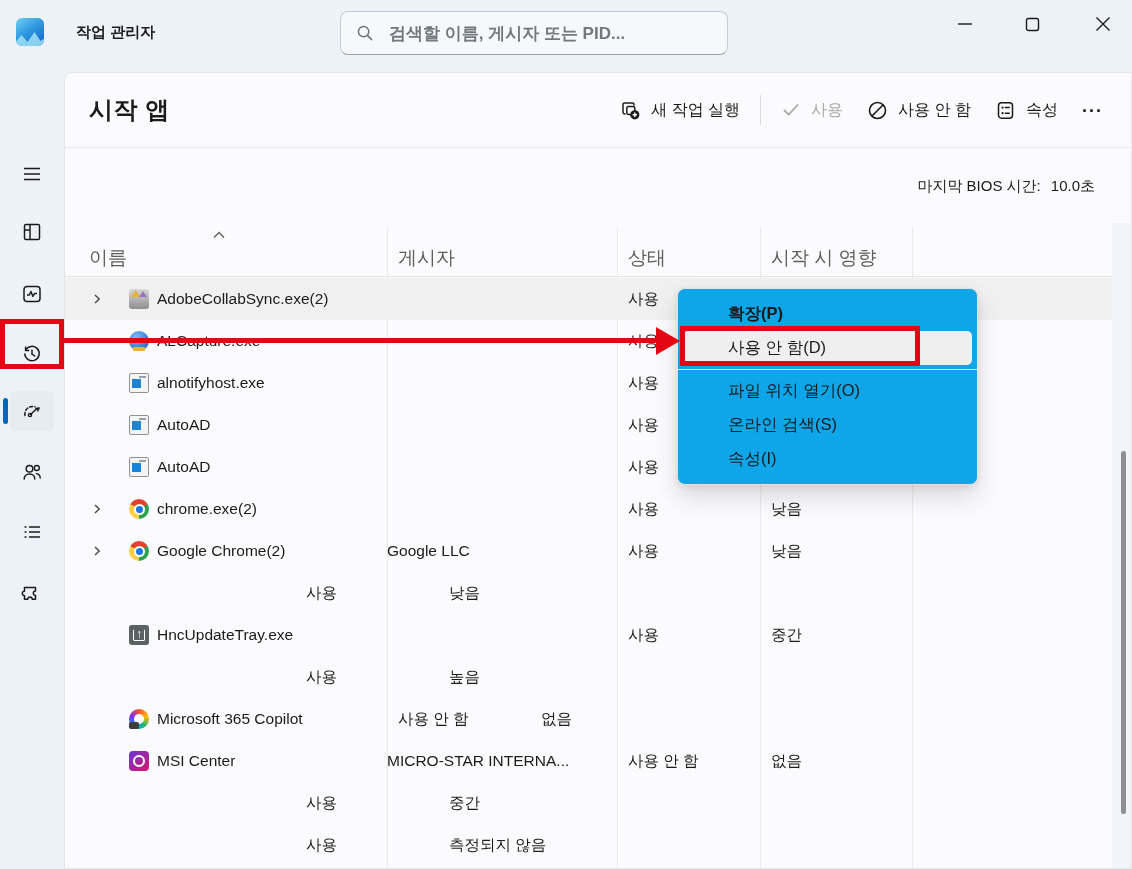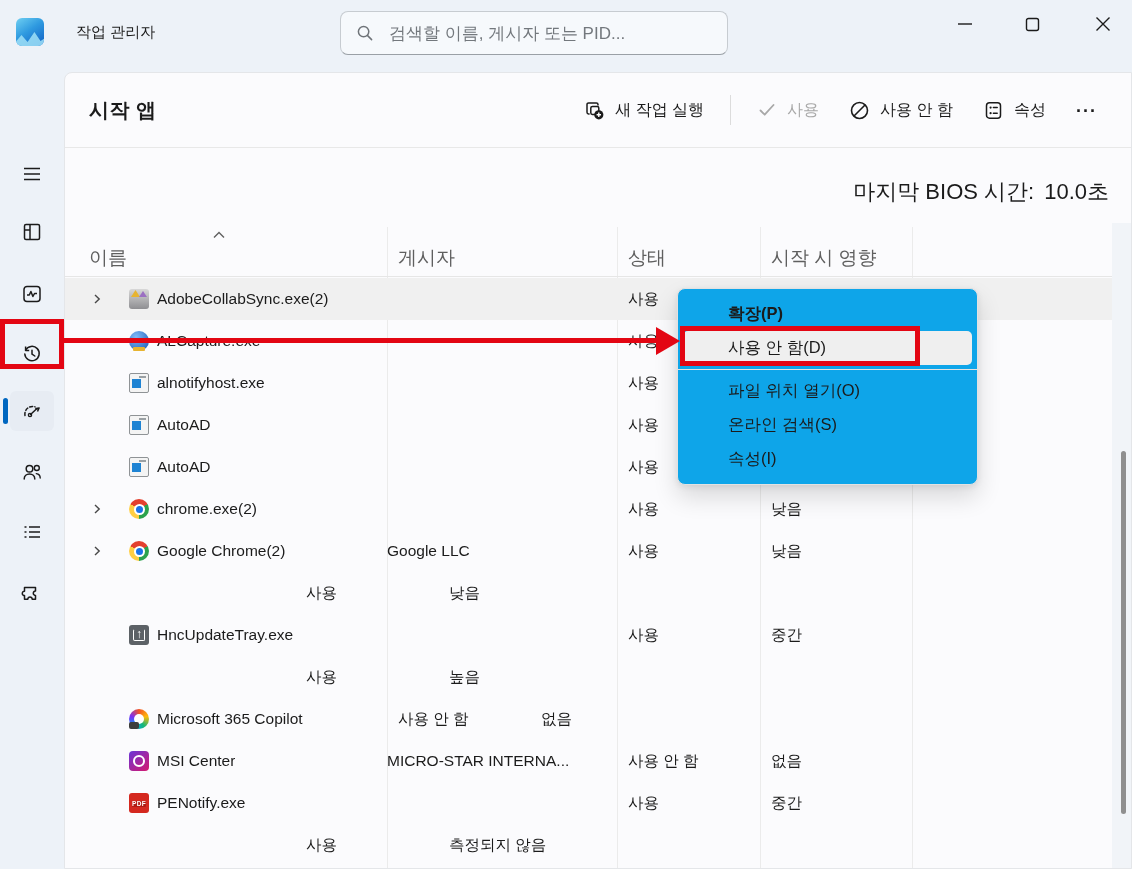--- a/index.html
+++ b/index.html
@@ -2,21 +2,21 @@
 <html><head>
 <meta charset="utf-8">
 <style>
   html,body{margin:0;padding:0;background:#dfe6ee;}
   .screen{position:relative;width:1132px;height:869px;overflow:hidden;
     background:#edf2f8;font-family:"Liberation Sans","DejaVu Sans",sans-serif;
     color:#1b1b1b;-webkit-font-smoothing:antialiased;}
   svg{display:block}
 
   
-  .titlebar{position:absolute;left:0;top:0;width:1132px;height:64px;}
+  .titlebar{position:absolute;left:0;top:0;width:1132px;height:64px;font-weight:bold;}
   .app-ico{position:absolute;left:16px;top:18px;width:28px;height:28px;border-radius:6px;
     background:linear-gradient(145deg,#6fd0f2 0%,#2f9ae0 45%,#0f5fc4 100%);overflow:hidden;}
   .app-ico::before{content:"";position:absolute;left:-2px;top:12px;width:34px;height:20px;
     background:#9fe0f7;clip-path:polygon(0 70%,22% 25%,40% 60%,60% 10%,78% 55%,100% 30%,100% 100%,0 100%);opacity:.85;}
   .app-title{position:absolute;left:76px;top:23px;font-size:15px;color:#1b1b1b;}
   .searchbox{position:absolute;left:340px;top:11px;width:388px;height:44px;box-sizing:border-box;
     border:1px solid #c7ccd1;border-bottom-color:#9aa0a6;border-radius:8px;background:#f6f9fc;
     display:flex;align-items:center;padding:0 14px;}
   .searchbox .ph{color:#73787d;font-size:17px;margin-left:14px;white-space:nowrap;overflow:hidden;}
   .wbtn{position:absolute;top:4px;width:46px;height:40px;display:flex;align-items:center;justify-content:center;}
@@ -27,28 +27,28 @@
   .sb-item{position:absolute;left:10px;width:44px;height:40px;border-radius:6px;
     display:flex;align-items:center;justify-content:center;}
   .sb-item.selected{background:#e7ecf3;}
   .sb-pill{position:absolute;left:3px;top:334px;width:5px;height:26px;border-radius:3px;background:#0067c0;}
 
   
   .panel{position:absolute;left:64px;top:72px;width:1068px;height:797px;box-sizing:border-box;
     background:#fbfbfd;border:1px solid #e4e6e9;border-radius:8px 0 0 0;overflow:hidden;}
   .tb{position:absolute;left:0;top:0;width:100%;height:74px;border-bottom:1px solid #e8e8e8;
     display:flex;align-items:center;}
-  .page-title{font-size:20px;font-weight:700;margin-left:24px;letter-spacing:.5px;}
-  .tb-btns{margin-left:auto;display:flex;align-items:center;gap:6px;padding-right:22px;}
+  .page-title{font-size:24px;font-weight:700;margin-left:24px;letter-spacing:.5px;}
+  .tb-btns{margin-left:auto;display:flex;align-items:center;padding-right:16px;}
   .tbtn{display:flex;align-items:center;gap:10px;font-size:16px;padding:8px 12px;border-radius:5px;white-space:nowrap;}
   .tbtn.disabled{color:#a8a8a8;}
   .tb-div{width:1px;height:30px;background:#dcdcdc;margin:0 8px;}
   .more-dots{font-weight:700;letter-spacing:2px;font-size:18px;line-height:10px;padding-bottom:8px;}
 
-  .bios{position:absolute;top:104px;right:22px;font-size:22px;color:#1b1b1b;}
+  .bios{position:absolute;top:104px;right:36px;font-size:15px;color:#1b1b1b;}
   .bios b{font-weight:400;margin-left:10px;}
 
   
   .thead-label{position:absolute;top:172px;font-size:19px;color:#5f5f5f;}
   .sort-caret{position:absolute;left:146px;top:156px;}
   .colline{position:absolute;top:154px;bottom:0;width:1px;background:#ebebeb;}
   .head-sep{position:absolute;left:0;top:203px;width:1049px;height:1px;background:#e6e6e6;}
   .rows{position:absolute;left:0;top:205px;width:1049px;}
   .row{position:relative;height:42px;display:flex;align-items:center;font-size:15.5px;}
   .row.sel{background:#f0f0f0;}
@@ -380,25 +380,20 @@
           <div class="c-name">
             <span class="chev"></span>
             <span class="appicon ai-msi-center-icon"></span>
             <span class="nm">MSI Center</span>
           </div>
           <div class="c-pub">MICRO-STAR INTERNA...</div>
           <div class="c-st">사용 안 함</div>
           <div class="c-im">없음</div>
         </div>
         <div class="row">
-          <div class="c-name">
-            <span class="chev"></span>
-            <span class="appicon ai-pdf-icon"></span>
-            <span class="nm">PENotify.exe</span>
-          </div>
           <div class="c-pub"></div>
           <div class="c-st">사용</div>
           <div class="c-im">중간</div>
         </div>
         <div class="row">
           <div class="c-pub"></div>
           <div class="c-st">사용</div>
           <div class="c-im">측정되지 않음</div>
         </div>
       </div>

